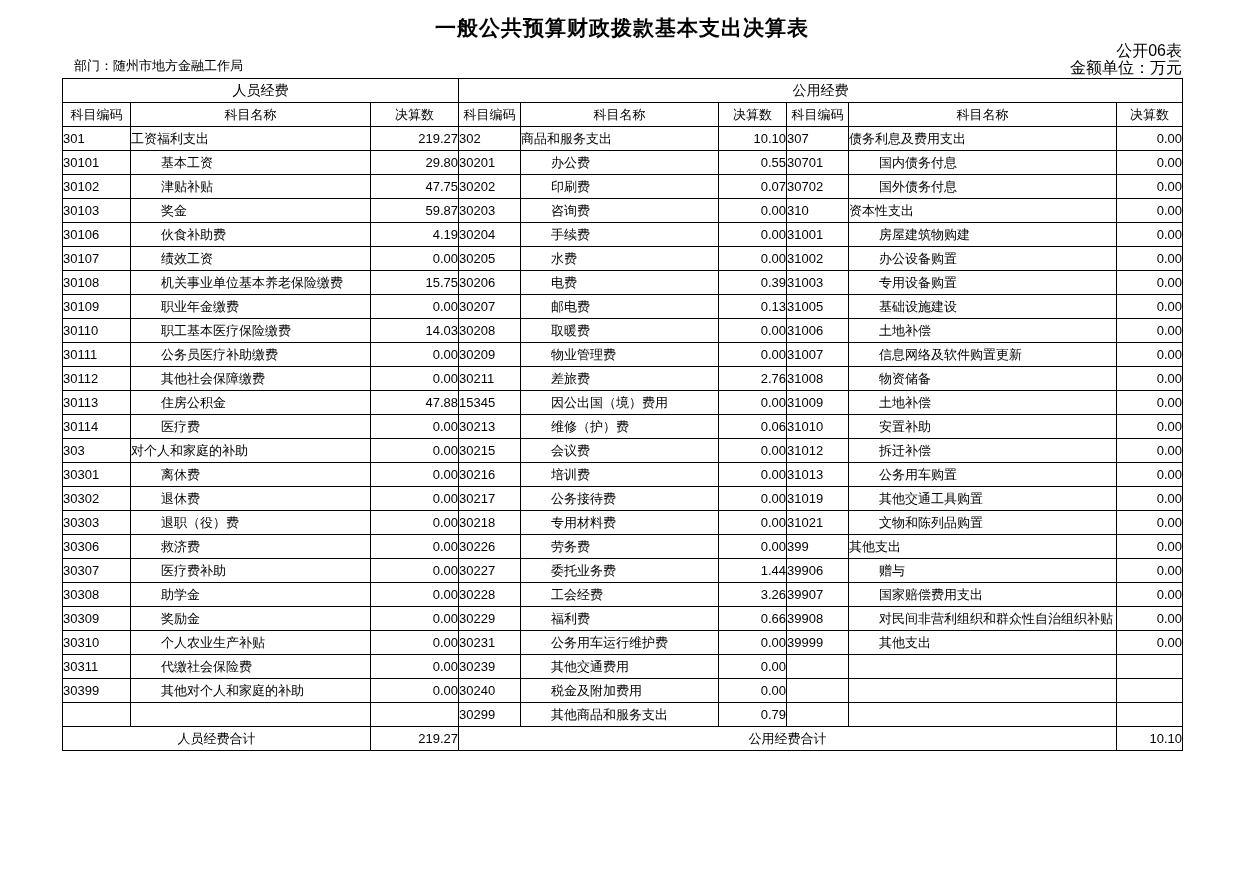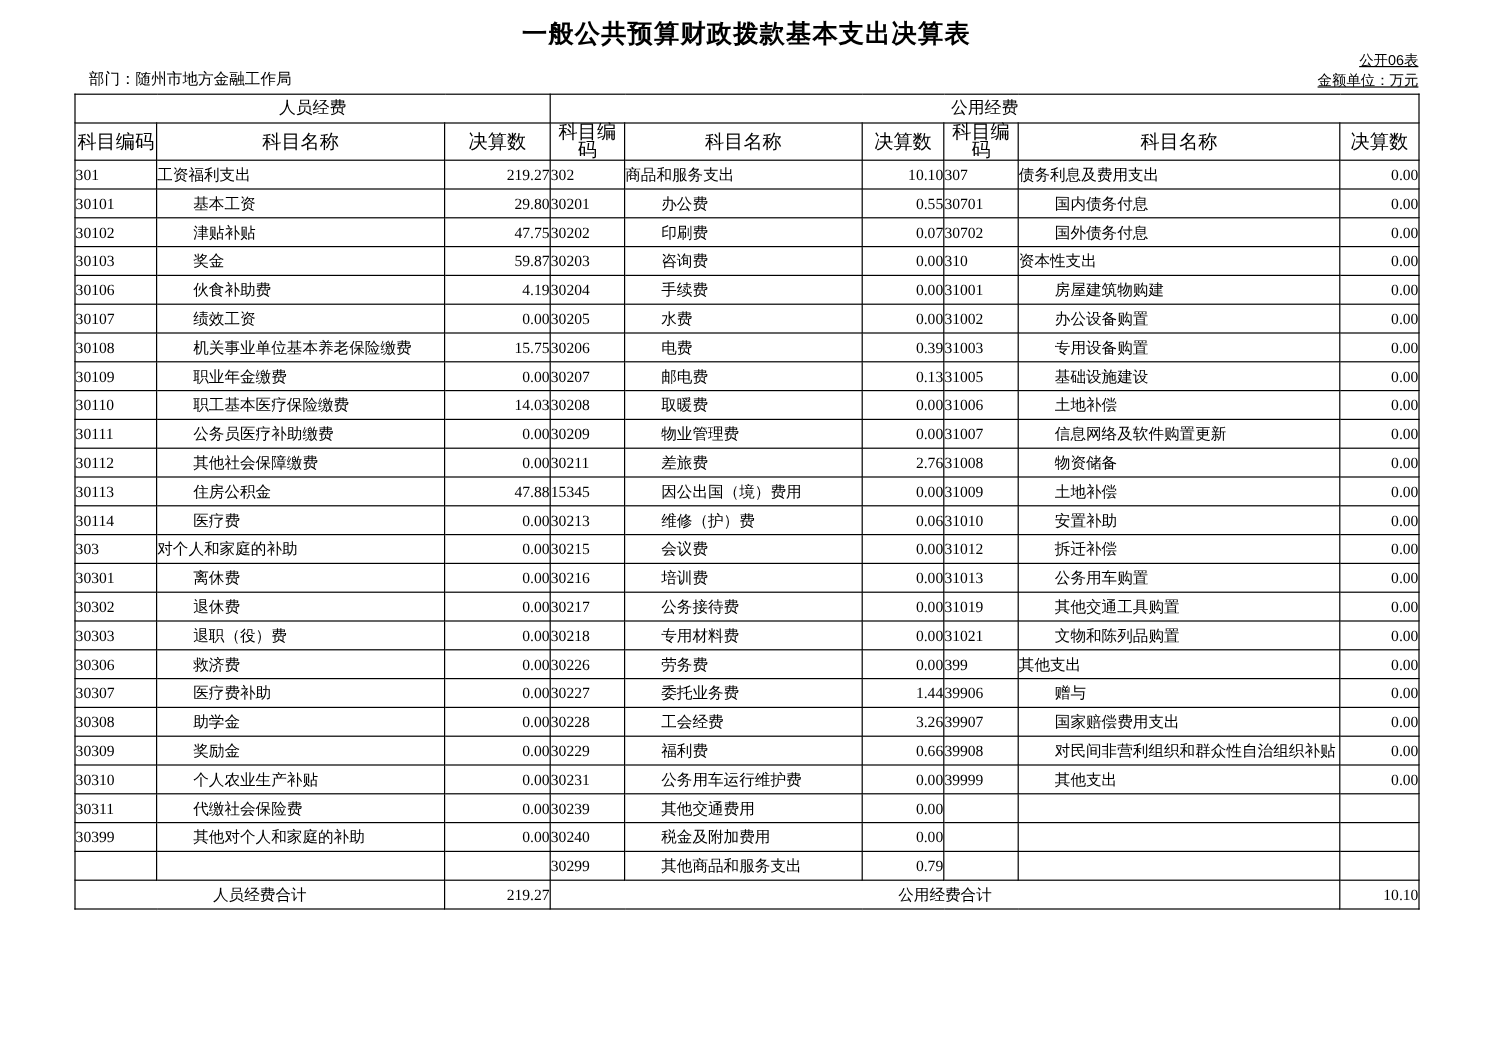--- a/index.html
+++ b/index.html
@@ -25,63 +25,62 @@
     font-size: 21px;
     font-weight: bold;
     font-family: "Liberation Sans", "DejaVu Sans", sans-serif;
     padding-top: 14px;
     letter-spacing: 1px;
   }
   .meta-right {
     position: absolute;
     right: 62px;
     top: 42px;
-    font-size: 12px;
+    font-size: 16px;
     text-align: right;
     line-height: 17px;
     font-family: "Liberation Sans", "DejaVu Sans", sans-serif;
-    text-decoration: underline;
   }
   .meta-left {
     position: absolute;
     left: 74px;
     top: 57px;
     font-size: 13px;
     font-family: "Liberation Sans", "DejaVu Sans", sans-serif;
   }
   .table-wrap {
     position: absolute;
     left: 62px;
     top: 78px;
     width: 1120px;
   }
   table.main {
     border-collapse: collapse;
     width: 1120px;
     table-layout: fixed;
     font-size: 13px;
-    font-family: Liberation Serif, serif;
+    font-family: Liberation Sans, sans-serif;
     padding-left: 40px;
   }
   table.main td, table.main th {
     border: 1px solid #000000;
     padding: 0;
     vertical-align: middle;
     height: 23px;
     line-height: 15px;
     font-weight: normal;
   }
   .grp-head {
     text-align: center;
     height: 24px;
     font-size: 14px;
   }
   .col-head {
     text-align: center;
-    font-size: 16px;
+    font-size: 13px;
     line-height: 16px;
     height: 42px;
   }
   .c-code {
     padding-left: 6px;
     text-align: left;
     font-size: 13px;
   }
   .c-name {
     padding-left: 14px;

